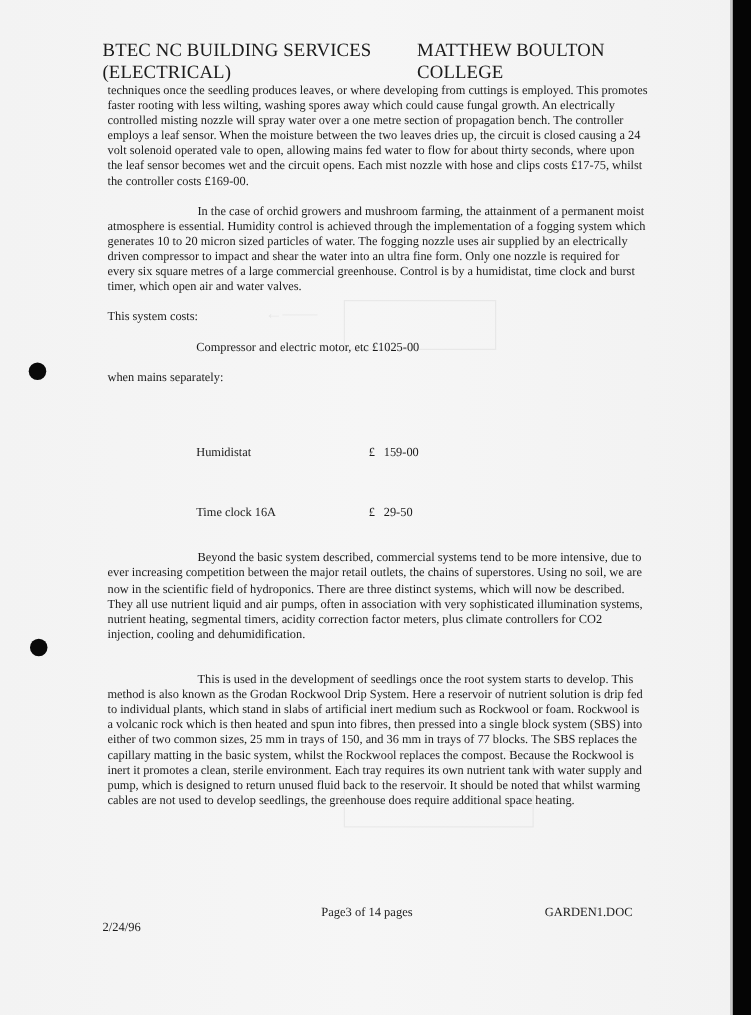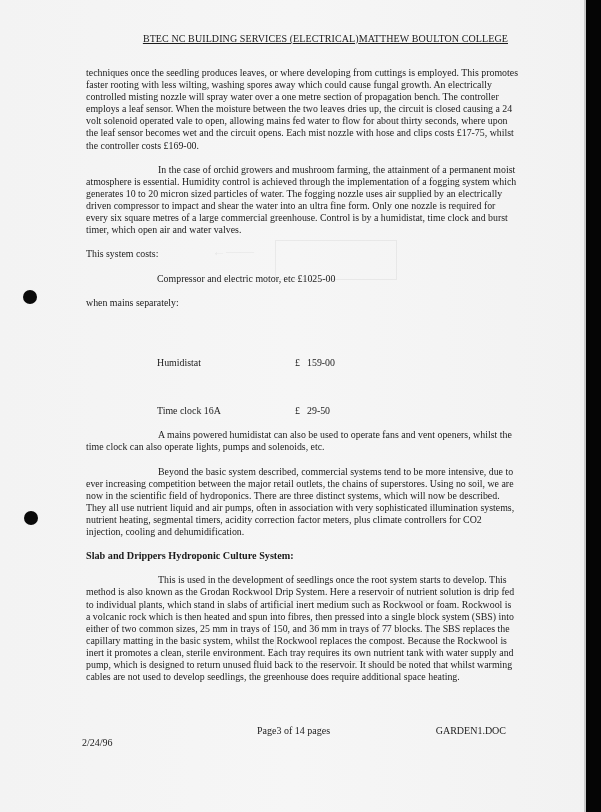--- a/index.html
+++ b/index.html
@@ -61,25 +61,24 @@
       position: absolute;
       border: 1px solid rgba(0,0,0,0.05);
       pointer-events: none;
     }
 
     .header {
       position: absolute;
       top: 33px;
       left: 82px;
       width: 426px;
-      font-size: 10px;
+      font-size: 15px;
       display: flex;
-      justify-content: flex-end;
+      justify-content: flex-start;
       letter-spacing: 0.1px;
-      text-decoration: underline;
     }
     .body {
       position: absolute;
       left: 86px;
       top: 67px;
       width: 432px;
       font-size: 9.9px;
       line-height: 12.1px;
     }
     .body p {
@@ -150,25 +149,23 @@
         <span class="cur">£</span>
         <span class="val">159-00</span>
       </div>
       <div class="price-row">
         <span class="item">Time clock 16A</span>
         <span class="cur">£</span>
         <span class="val">29-50</span>
       </div>
     </div>
     <div class="gap"></div>
-    <p class="indent">A mains powered humidistat can also be used to operate fans and vent openers, whilst the time clock can also operate lights, pumps and solenoids, etc.</p>
     <div class="gap"></div>
     <p class="indent">Beyond the basic system described, commercial systems tend to be more intensive, due to ever increasing competition between the major retail outlets, the chains of superstores. Using no soil, we are now in the scientific field of hydroponics. There are three distinct systems, which will now be described. They all use nutrient liquid and air pumps, often in association with very sophisticated illumination systems, nutrient heating, segmental timers, acidity correction factor meters, plus climate controllers for CO2 injection, cooling and dehumidification.</p>
     <div class="gap"></div>
-    <p class="heading">Slab and Drippers Hydroponic Culture System:</p>
     <div class="gap"></div>
     <p class="indent">This is used in the development of seedlings once the root system starts to develop. This method is also known as the Grodan Rockwool Drip System. Here a reservoir of nutrient solution is drip fed to individual plants, which stand in slabs of artificial inert medium such as Rockwool or foam. Rockwool is a volcanic rock which is then heated and spun into fibres, then pressed into a single block system (SBS) into either of two common sizes, 25 mm in trays of 150, and 36 mm in trays of 77 blocks. The SBS replaces the capillary matting in the basic system, whilst the Rockwool replaces the compost. Because the Rockwool is inert it promotes a clean, sterile environment. Each tray requires its own nutrient tank with water supply and pump, which is designed to return unused fluid back to the reservoir. It should be noted that whilst warming cables are not used to develop seedlings, the greenhouse does require additional space heating.</p>
   </div>
 
   <div class="footer">
     <span class="f-left">2/24/96</span>
     <span class="f-center">Page3 of 14 pages</span>
     <span class="f-right">GARDEN1.DOC</span>
   </div>
 </div>

